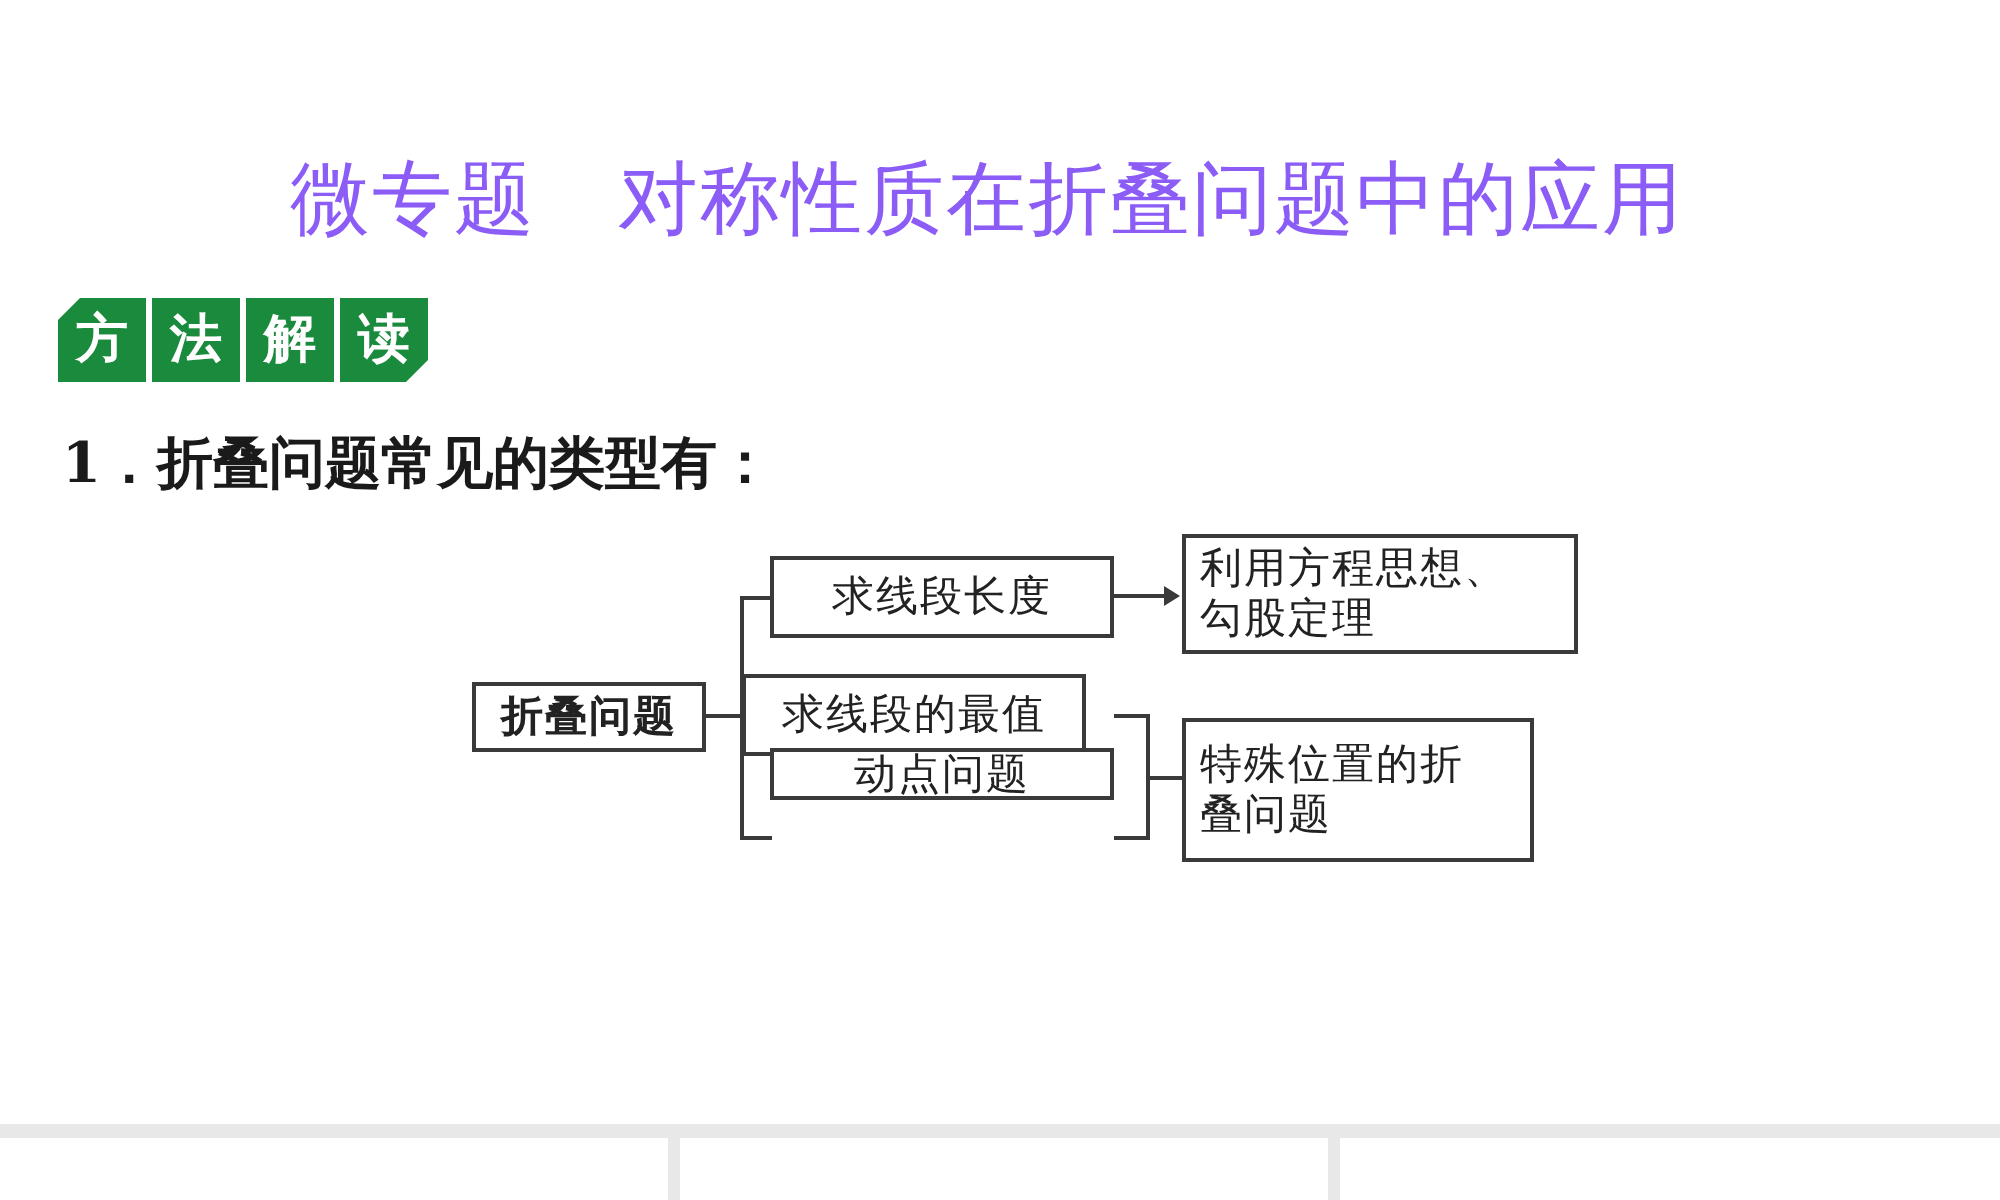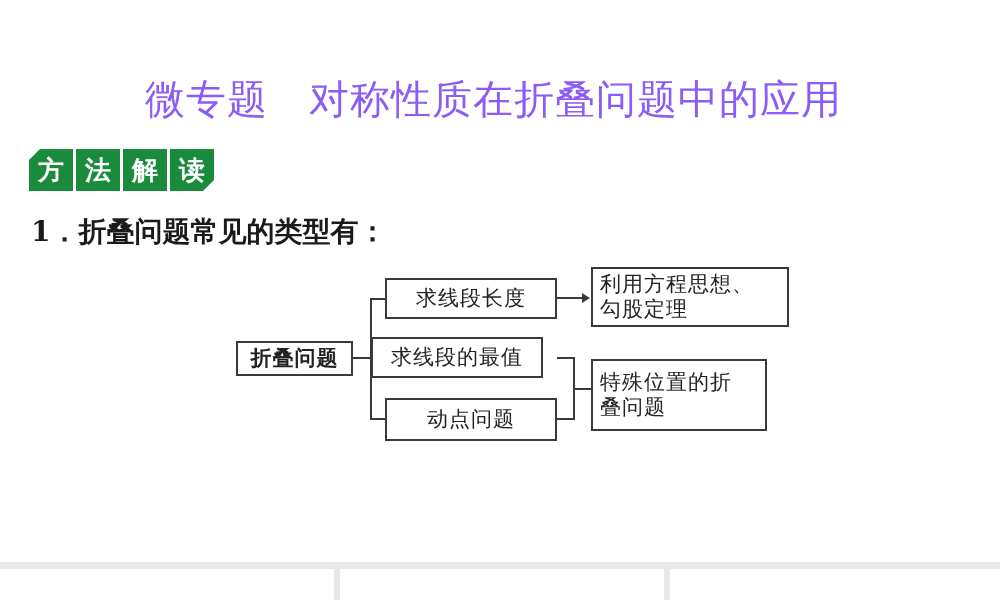--- a/index.html
+++ b/index.html
@@ -166,21 +166,21 @@
     <div class="fline h" style="left:353px; top:357px; width:18px;"></div>
 
     <div class="fline v" style="left:370px; top:298px; height:122px;"></div>
 
     <div class="fline h" style="left:370px; top:298px; width:16px;"></div>
     <div class="fline h" style="left:370px; top:357px; width:16px;"></div>
     <div class="fline h" style="left:370px; top:418px; width:16px;"></div>
 
     <div class="fbox" style="left:385px; top:278px; width:172px; height:41px;">求线段长度</div>
     <div class="fbox" style="left:371px; top:337px; width:172px; height:41px;">求线段的最值</div>
-    <div class="fbox" style="left:385px; top:398px; width:172px; height:43px;">动点问题</div>
+    <div class="fbox" style="left:385px; top:374px; width:172px; height:26px;">动点问题</div>
 
     <div class="fline h" style="left:557px; top:297px; width:26px;"></div>
     <div class="arrow-head" style="left:582px; top:293px;"></div>
 
     <div class="fline h" style="left:557px; top:357px; width:18px;"></div>
     <div class="fline h" style="left:557px; top:418px; width:18px;"></div>
     <div class="fline v" style="left:573px; top:357px; height:63px;"></div>
     <div class="fline h" style="left:573px; top:388px; width:19px;"></div>
 
     <div class="fbox two-line" style="left:591px; top:267px; width:198px; height:60px;">利用方程思想、

